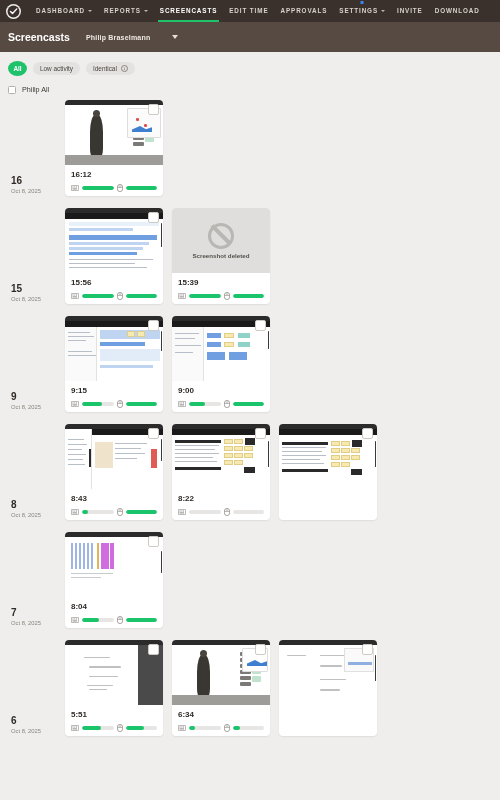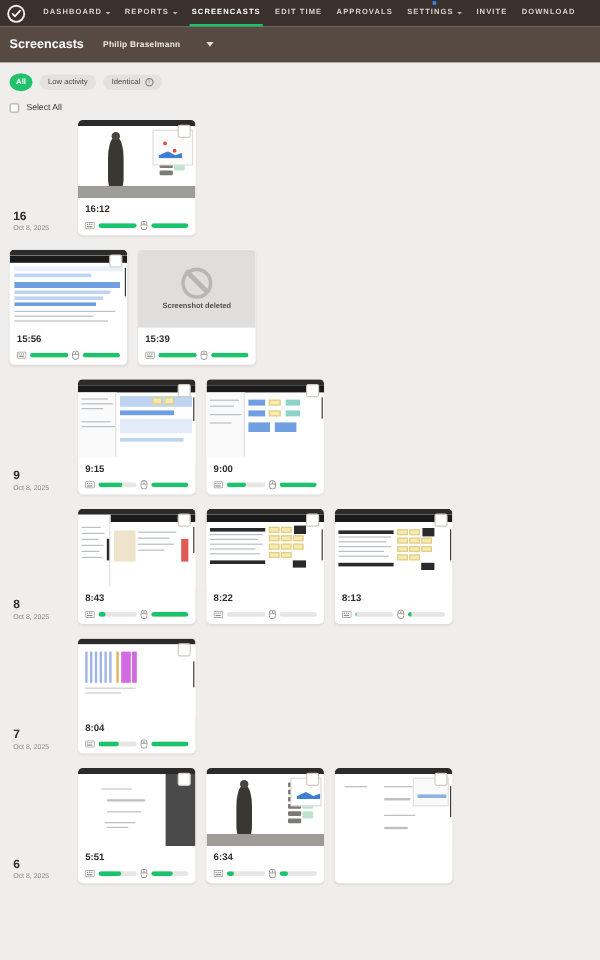--- a/index.html
+++ b/index.html
@@ -364,21 +364,21 @@
     <div class="pill all">All</div>
     <div class="pill">Low activity</div>
     <div class="pill">
       <span>Identical</span>
       <span class="info-icon">i</span>
     </div>
   </div>
 
   <div class="selectall">
     <div class="cbox"></div>
-    <div class="lbl">Select All</div>
+    <div class="lbl">Philip All</div>
   </div>
 
   <div id="rows">
       <div class="row">
         <div class="rowlabel">
           <div class="num">16</div>
           <div class="date">Oct 8, 2025</div>
         </div>
         <div class="cards">
           <div class="card">
@@ -430,20 +430,24 @@
                 </svg>
                 <div class="bar-track">
                   <div class="bar-fill" style="width:100%"></div>
                 </div>
               </div>
             </div>
           </div>
         </div>
       </div>
       <div class="row">
+        <div class="rowlabel">
+          <div class="num">15</div>
+          <div class="date">Oct 8, 2025</div>
+        </div>
         <div class="cards">
           <div class="card">
             <div class="thumb">
               <div class="shot">
                 <div class="titlebar"></div>
                 <div class="body sheet">
                   <div class="hdr"></div>
                   <div class="blueblk" style="left:4px;top:9px;right:4px;height:4px;opacity:.35"></div>
                   <div class="blueblk" style="left:4px;top:15px;right:30px;height:3px"></div>
                   <div class="blueblk2" style="left:4px;top:22px;right:6px;height:5px"></div>
@@ -748,43 +752,20 @@
                   <div class="yellow" style="left:62px;top:26px;width:9px;height:5px"></div>
                   <div class="yellow" style="left:72px;top:26px;width:9px;height:5px"></div>
                   <div class="yellow" style="left:52px;top:33px;width:9px;height:5px"></div>
                   <div class="yellow" style="left:62px;top:33px;width:9px;height:5px"></div>
                   <div class="dark" style="left:72px;top:40px;width:11px;height:6px"></div>
                   <div class="scroll" style="top:12px;height:26px"></div>
                 </div>
               </div>
               <div class="chk"></div>
             </div>
-            <div class="meta">
-              <div class="time">8:13</div>
-              <div class="bars">
-                <svg class="ico" width="8" height="6" viewBox="0 0 16 12">
-                  <rect x="0.7" y="0.7" width="14.6" height="10.6" rx="1.6" fill="none" stroke="#8e8a86" stroke-width="1.4"></rect>
-                  <rect x="3" y="3" width="2" height="2" fill="#8e8a86"></rect>
-                  <rect x="6.5" y="3" width="2" height="2" fill="#8e8a86"></rect>
-                  <rect x="10" y="3" width="2" height="2" fill="#8e8a86"></rect>
-                  <rect x="3" y="6.8" width="9" height="2" fill="#8e8a86"></rect>
-                </svg>
-                <div class="bar-track">
-                  <div class="bar-fill" style="width:4%"></div>
-                </div>
-                <svg class="ico" width="6" height="8" viewBox="0 0 12 16">
-                  <rect x="0.8" y="0.8" width="10.4" height="14.4" rx="5.2" fill="none" stroke="#8e8a86" stroke-width="1.5"></rect>
-                  <line x1="6" y1="2.5" x2="6" y2="6.5" stroke="#8e8a86" stroke-width="1.5"></line>
-                  <line x1="0.8" y1="6.8" x2="11.2" y2="6.8" stroke="#8e8a86" stroke-width="1.3"></line>
-                </svg>
-                <div class="bar-track">
-                  <div class="bar-fill" style="width:10%"></div>
-                </div>
-              </div>
-            </div>
           </div>
         </div>
       </div>
       <div class="row">
         <div class="rowlabel">
           <div class="num">7</div>
           <div class="date">Oct 8, 2025</div>
         </div>
         <div class="cards">
           <div class="card">

